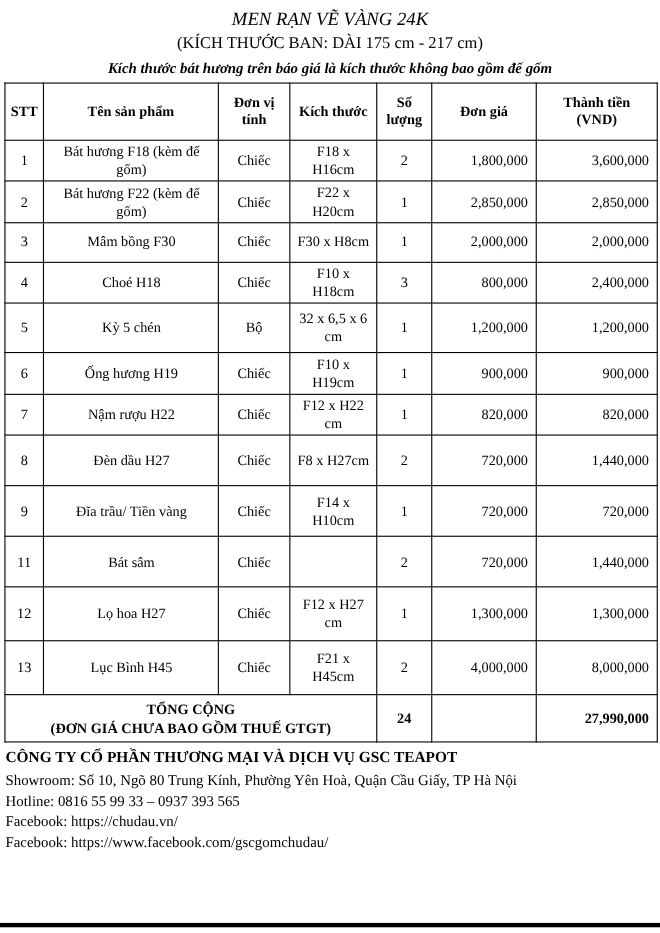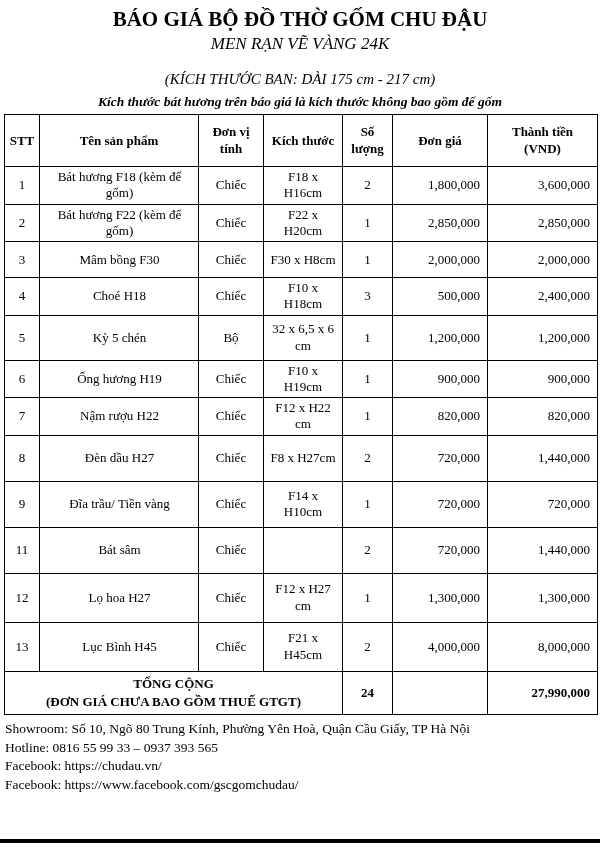--- a/index.html
+++ b/index.html
@@ -9,21 +9,21 @@
     height: 848px;
     background: #ffffff;
     color: #000000;
     font-family: "Liberation Serif", serif;
     position: relative;
     overflow: hidden;
   }
   .doc-header { text-align: center; padding-top: 6px; }
   .title { font-size: 21px; font-weight: bold; line-height: 1.25; }
   .subtitle { font-size: 17px; font-weight: normal; font-style: italic; line-height: 1.3; margin-top: 1px; }
-  .size-note { font-size: 15px; font-style: italic; line-height: 1.35; margin-top: 14px; }
+  .size-note { font-size: 15px; line-height: 1.35; margin-top: 1px; }
   .disclaimer { font-size: 13.5px; font-weight: bold; font-style: italic; line-height: 1.3; margin-top: 3px; }
 
   table.price-table {
     border-collapse: collapse;
     table-layout: fixed;
     width: 593px;
     margin: 4px 0 0 4px;
   }
   .price-table th, .price-table td {
     border: 1px solid #000000;
@@ -57,21 +57,20 @@
     top: 839px;
     width: 600px;
     height: 4px;
     background: #000000;
   }
 </style>
 </head>
 <body>
 
 <div class="doc-header">
-  <div class="title">BÁO GIÁ BỘ ĐỒ THỜ GỐM CHU ĐẬU</div>
   <div class="subtitle">MEN RẠN VẼ VÀNG 24K</div>
   <div class="size-note">(KÍCH THƯỚC BAN: DÀI 175 cm - 217 cm)</div>
   <div class="disclaimer">Kích thước bát hương trên báo giá là kích thước không bao gồm đế gốm</div>
 </div>
 
 <table class="price-table">
   <colgroup>
     <col style="width:35px">
       <col style="width:159px">
       <col style="width:65px">
@@ -135,21 +134,21 @@
         <td class="c-qty">1</td>
         <td class="c-price">2,000,000</td>
         <td class="c-amount">2,000,000</td>
       </tr>
       <tr>
         <td class="c-stt">4</td>
         <td class="c-name">Choé H18</td>
         <td class="c-unit">Chiếc</td>
         <td class="c-size">F10 x H18cm</td>
         <td class="c-qty">3</td>
-        <td class="c-price">500,000</td>
+        <td class="c-price">800,000</td>
         <td class="c-amount">2,400,000</td>
       </tr>
       <tr>
         <td class="c-stt">5</td>
         <td class="c-name">Kỳ 5 chén</td>
         <td class="c-unit">Bộ</td>
         <td class="c-size">32 x 6,5 x 6 cm</td>
         <td class="c-qty">1</td>
         <td class="c-price">1,200,000</td>
         <td class="c-amount">1,200,000</td>
@@ -225,19 +224,20 @@
         <div>(ĐƠN GIÁ CHƯA BAO GỒM THUẾ GTGT)</div>
       </td>
       <td class="c-qty total-qty">24</td>
       <td class="c-price"></td>
       <td class="c-amount total-amount">27,990,000</td>
     </tr>
   </tbody>
 </table>
 
 <div class="doc-footer">
+  <div class="company">CÔNG TY CỔ PHẦN THƯƠNG MẠI VÀ DỊCH VỤ GSC TEAPOT</div>
   <div>Showroom: Số 10, Ngõ 80 Trung Kính, Phường Yên Hoà, Quận Cầu Giấy, TP Hà Nội</div>
   <div>Hotline: 0816 55 99 33 – 0937 393 565</div>
   <div>Facebook: https://chudau.vn/</div>
   <div>Facebook: https://www.facebook.com/gscgomchudau/</div>
 </div>
 
 <div class="bottom-rule"></div>
 
 </body></html>

